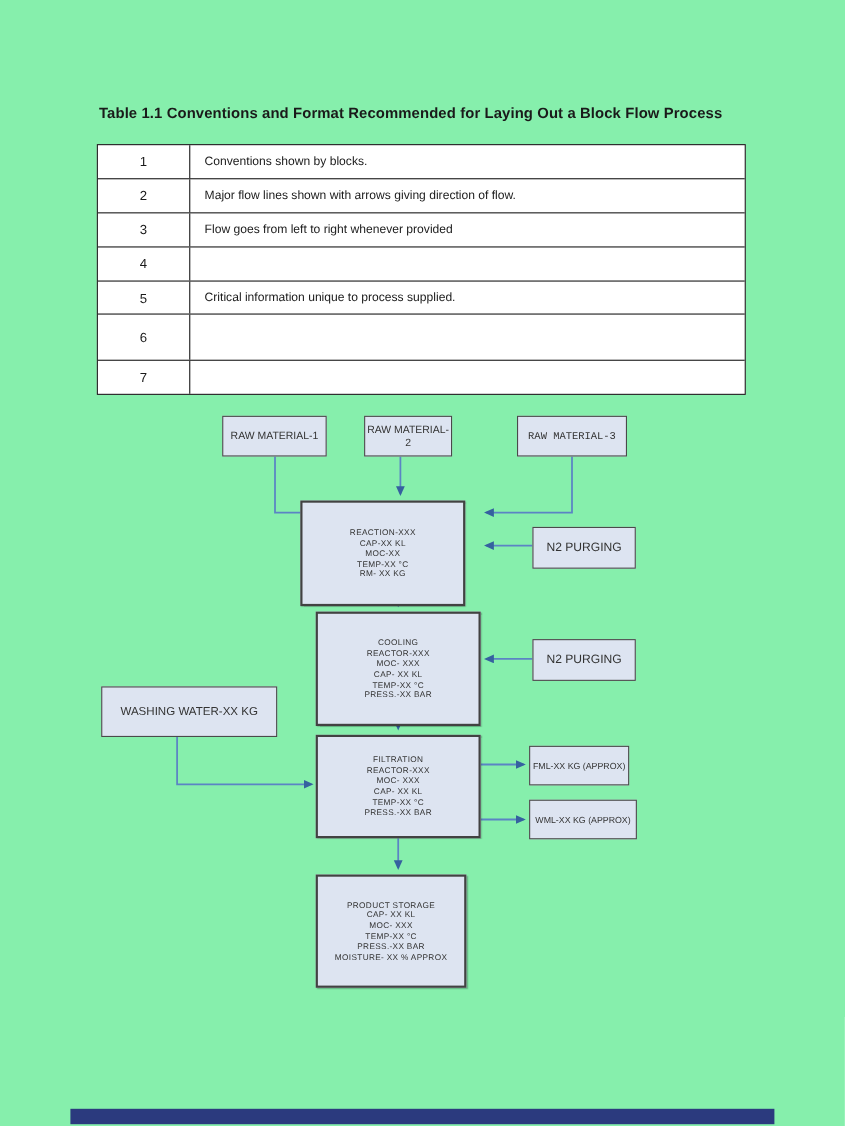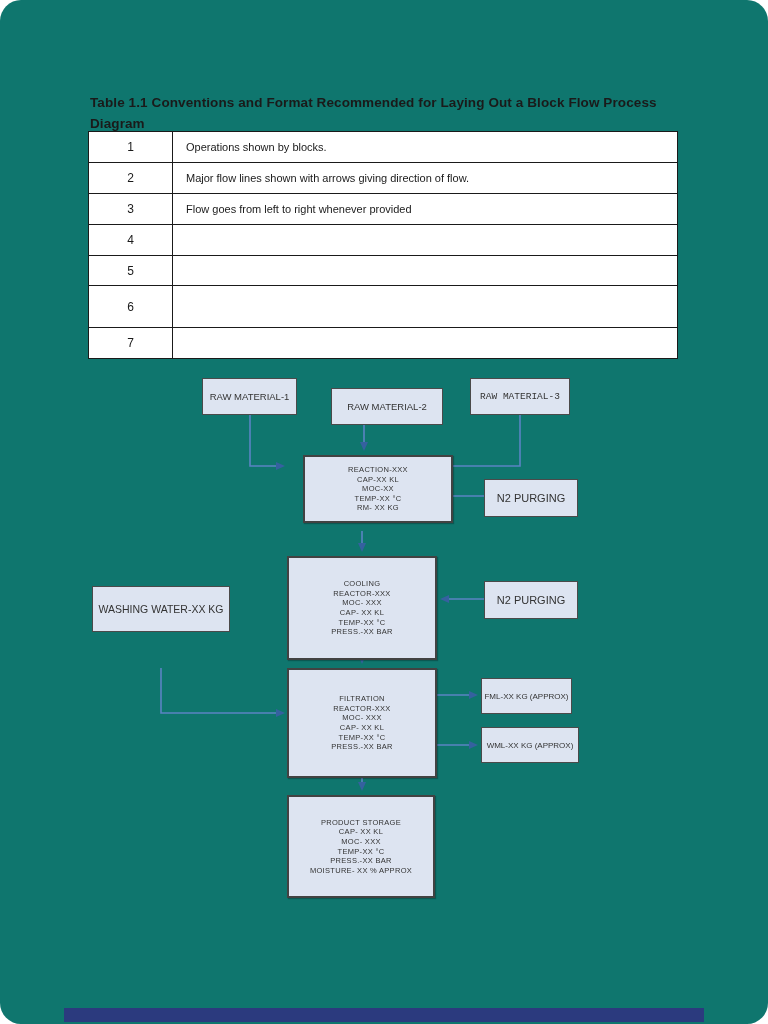--- a/index.html
+++ b/index.html
@@ -1,20 +1,20 @@
 <!DOCTYPE html>
 <html><head>
 <meta charset="utf-8">
 <style>
   html,body{margin:0;padding:0;}
   body{
     width:768px;height:1024px;background:#ffffff;overflow:hidden;
     font-family:"Liberation Sans", sans-serif;
   }
-  .page{position:relative;width:768px;height:1024px;background:#0f766e;border-radius:21px;}
+  .page{position:relative;width:768px;height:1024px;background:#86efac;}
 
   
   .doc-title{
     position:absolute;left:90px;top:92px;width:610px;
     font-size:13.5px;font-weight:bold;color:#1a1a1a;line-height:21px;
     letter-spacing:0.1px;
   }
 
   
   .conv-table{
@@ -40,68 +40,68 @@
     display:flex;align-items:center;justify-content:center;
     text-align:center;color:#333333;
   }
   .bigbox{
     border:2px solid #424242;
     font-size:7.5px;line-height:9.6px;letter-spacing:0.3px;
     white-space:pre-line;
     box-shadow:1px 1px 1px rgba(0,0,0,0.25);
   }
   .b-raw1{left:202px;top:378px;width:95px;height:37px;font-size:9.5px;}
-  .b-raw2{left:331px;top:378px;width:112px;height:37px;font-size:9.5px;margin-top:10px;}
+  .b-raw2{left:331px;top:378px;width:80px;height:37px;font-size:9.5px;}
   .b-raw3{left:470px;top:378px;width:100px;height:37px;font-size:9.5px;font-family:Liberation Mono, monospace;}
-  .b-reaction{left:303px;top:455px;width:150px;height:68px;}
+  .b-reaction{left:273px;top:455px;width:150px;height:96px;}
   .b-n2a{left:484px;top:479px;width:94px;height:38px;font-size:11px;}
   .b-cooling{left:287px;top:556px;width:150px;height:104px;}
   .b-n2b{left:484px;top:581px;width:94px;height:38px;font-size:11px;}
-  .b-wash{left:92px;top:586px;width:138px;height:46px;font-size:10.5px;}
-  .b-filtration{left:287px;top:668px;width:150px;height:110px;}
+  .b-wash{left:92px;top:624px;width:160px;height:46px;font-size:10.5px;}
+  .b-filtration{left:287px;top:668px;width:150px;height:94px;}
   .b-fml{left:481px;top:678px;width:91px;height:36px;font-size:8px;}
   .b-wml{left:481px;top:727px;width:98px;height:36px;font-size:8px;text-align:right;}
-  .b-storage{left:287px;top:795px;width:148px;height:103px;}
+  .b-storage{left:287px;top:795px;width:137px;height:103px;}
 
   .arrows{position:absolute;left:0;top:0;pointer-events:none;}
 
   
   .next-page-strip{
     position:absolute;left:64px;top:1008px;width:640px;height:14px;
     background:#2b3a7e;
   }
 </style>
 </head>
 <body>
 
 <div class="page">
 
   <div class="doc-title">
     <div>Table 1.1 Conventions and Format Recommended for Laying Out a Block Flow Process</div>
-    <div>Diagram</div>
   </div>
 
   <div class="conv-table">
     <div class="conv-row h30">
       <div class="conv-num">1</div>
-      <div class="conv-text">Operations shown by blocks.</div>
+      <div class="conv-text">Conventions shown by blocks.</div>
     </div>
     <div class="conv-row h31">
       <div class="conv-num">2</div>
       <div class="conv-text">Major flow lines shown with arrows giving direction of flow.</div>
     </div>
     <div class="conv-row h31">
       <div class="conv-num">3</div>
       <div class="conv-text">Flow goes from left to right whenever provided</div>
     </div>
     <div class="conv-row h31">
       <div class="conv-num">4</div>
     </div>
     <div class="conv-row h30">
       <div class="conv-num">5</div>
+      <div class="conv-text">Critical information unique to process supplied.</div>
     </div>
     <div class="conv-row h42">
       <div class="conv-num">6</div>
     </div>
     <div class="conv-row h31">
       <div class="conv-num">7</div>
     </div>
   </div>
 
   <svg class="arrows" width="768" height="1024" viewBox="0 0 768 1024">

